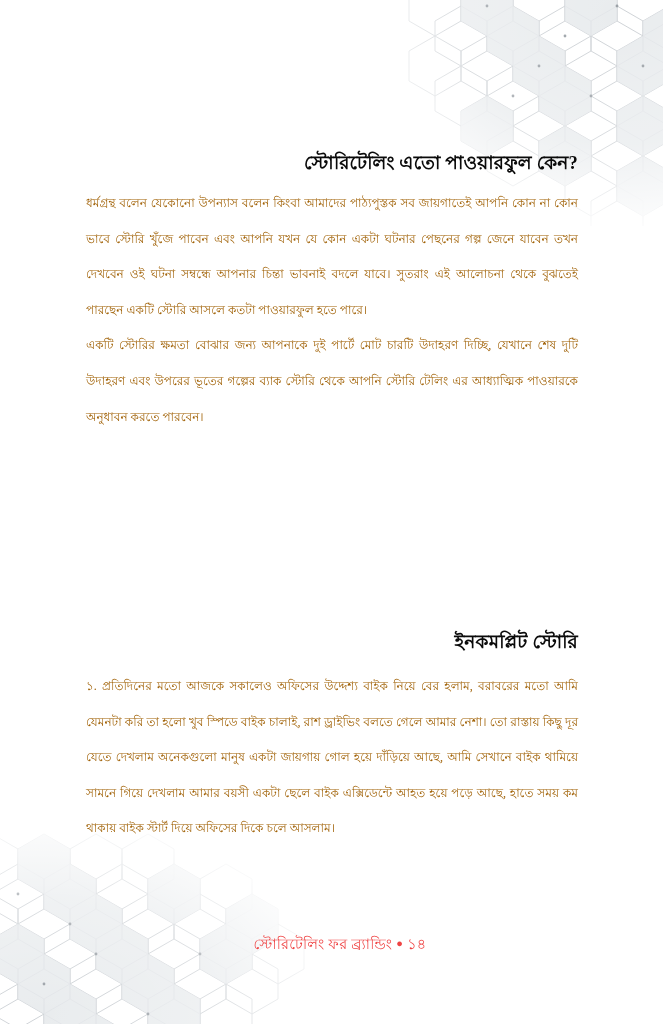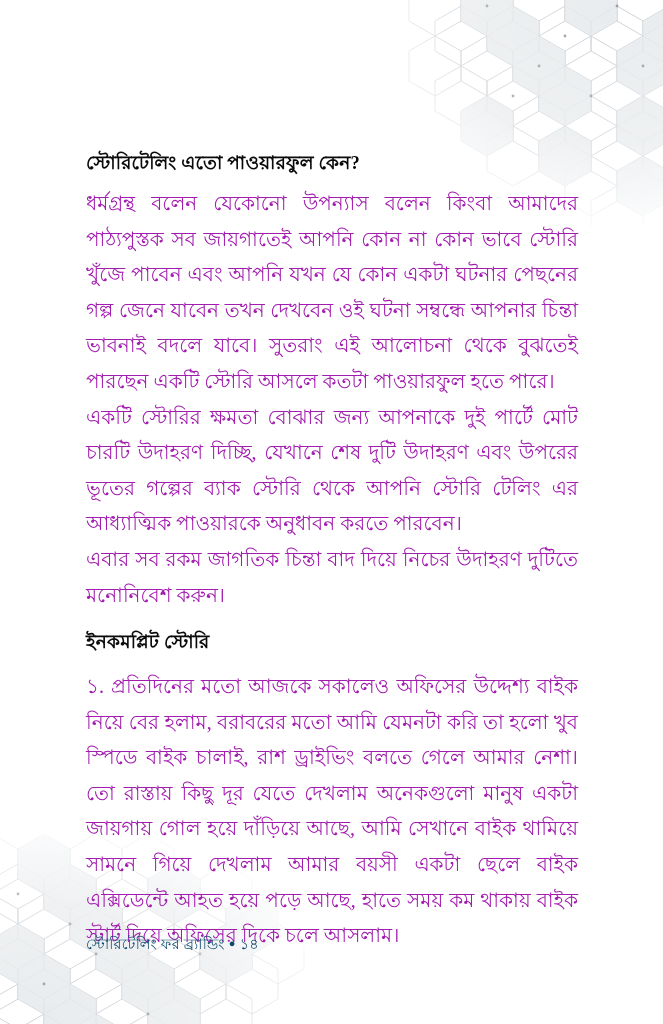--- a/index.html
+++ b/index.html
@@ -47,54 +47,54 @@
     position: absolute;
     left: 86px;
     top: 0;
     width: 492px;
     height: 100%;
   }
 
   .heading {
     font-size: 18.5px;
     font-weight: bold;
-    text-align: left;
+    text-align: right;
     color: #0a0a0a;
     letter-spacing: .2px;
     line-height: 1.35;
   }
   .heading-1 { position: absolute; top: 139px; left: 0; width: 100%; }
   .heading-2 { position: absolute; top: 615px; left: 0; width: 100%; }
 
   .body-block {
     position: absolute;
     left: 0;
     width: 100%;
-    color: #a21caf;
-    font-size: 20px;
+    color: #a16207;
+    font-size: 12px;
     line-height: 35.6px;
     text-align: justify;
     text-justify: inter-word;
   }
   .block-a { top: 186px; }
   .block-b { top: 649px; margin-top: 20px; }
 
   .body-block p {
     margin: 0;
   }
 
   
   .footer {
     position: absolute;
-    left: 0;
+    left: 8px;
     top: 933px;
     width: 100%;
-    text-align: left;
+    text-align: center;
     font-size: 14.4px;
-    color: #0c4a6e;
+    color: #ef4444;
     letter-spacing: .3px;
   }
   .footer .dot {
     display: inline-block;
     margin: 0 4px;
     font-size: 11px;
     vertical-align: 2px;
   }
 </style>
 </head>
@@ -249,21 +249,20 @@
     </svg>
   </div>
 
   <div class="content">
 
     <h1 class="heading heading-1">স্টোরিটেলিং এতো পাওয়ারফুল কেন?</h1>
 
     <div class="body-block block-a">
       <p>ধর্মগ্রন্থ বলেন যেকোনো উপন্যাস বলেন কিংবা আমাদের পাঠ্যপুস্তক সব জায়গাতেই আপনি কোন না কোন ভাবে স্টোরি খুঁজে পাবেন এবং আপনি যখন যে কোন একটা ঘটনার পেছনের গল্প জেনে যাবেন তখন দেখবেন ওই ঘটনা সম্বন্ধে আপনার চিন্তা ভাবনাই বদলে যাবে। সুতরাং এই আলোচনা থেকে বুঝতেই পারছেন একটি স্টোরি আসলে কতটা পাওয়ারফুল হতে পারে।</p>
       <p>একটি স্টোরির ক্ষমতা বোঝার জন্য আপনাকে দুই পার্টে মোট চারটি উদাহরণ দিচ্ছি, যেখানে শেষ দুটি উদাহরণ এবং উপরের ভূতের গল্পের ব্যাক স্টোরি থেকে আপনি স্টোরি টেলিং এর আধ্যাত্মিক পাওয়ারকে অনুধাবন করতে পারবেন।</p>
-      <p>এবার সব রকম জাগতিক চিন্তা বাদ দিয়ে নিচের উদাহরণ দুটিতে মনোনিবেশ করুন।</p>
     </div>
 
     <h2 class="heading heading-2">ইনকমপ্লিট স্টোরি</h2>
 
     <div class="body-block block-b">
       <p>১. প্রতিদিনের মতো আজকে সকালেও অফিসের উদ্দেশ্য বাইক নিয়ে বের হলাম, বরাবরের মতো আমি যেমনটা করি তা হলো খুব স্পিডে বাইক চালাই, রাশ ড্রাইভিং বলতে গেলে আমার নেশা। তো রাস্তায় কিছু দূর যেতে দেখলাম অনেকগুলো মানুষ একটা জায়গায় গোল হয়ে দাঁড়িয়ে আছে, আমি সেখানে বাইক থামিয়ে সামনে গিয়ে দেখলাম আমার বয়সী একটা ছেলে বাইক এক্সিডেন্টে আহত হয়ে পড়ে আছে, হাতে সময় কম থাকায় বাইক স্টার্ট দিয়ে অফিসের দিকে চলে আসলাম।</p>
     </div>
 
     <div class="footer">
       <span>স্টোরিটেলিং ফর ব্র্যান্ডিং</span><span class="dot">●</span><span>১৪</span>

